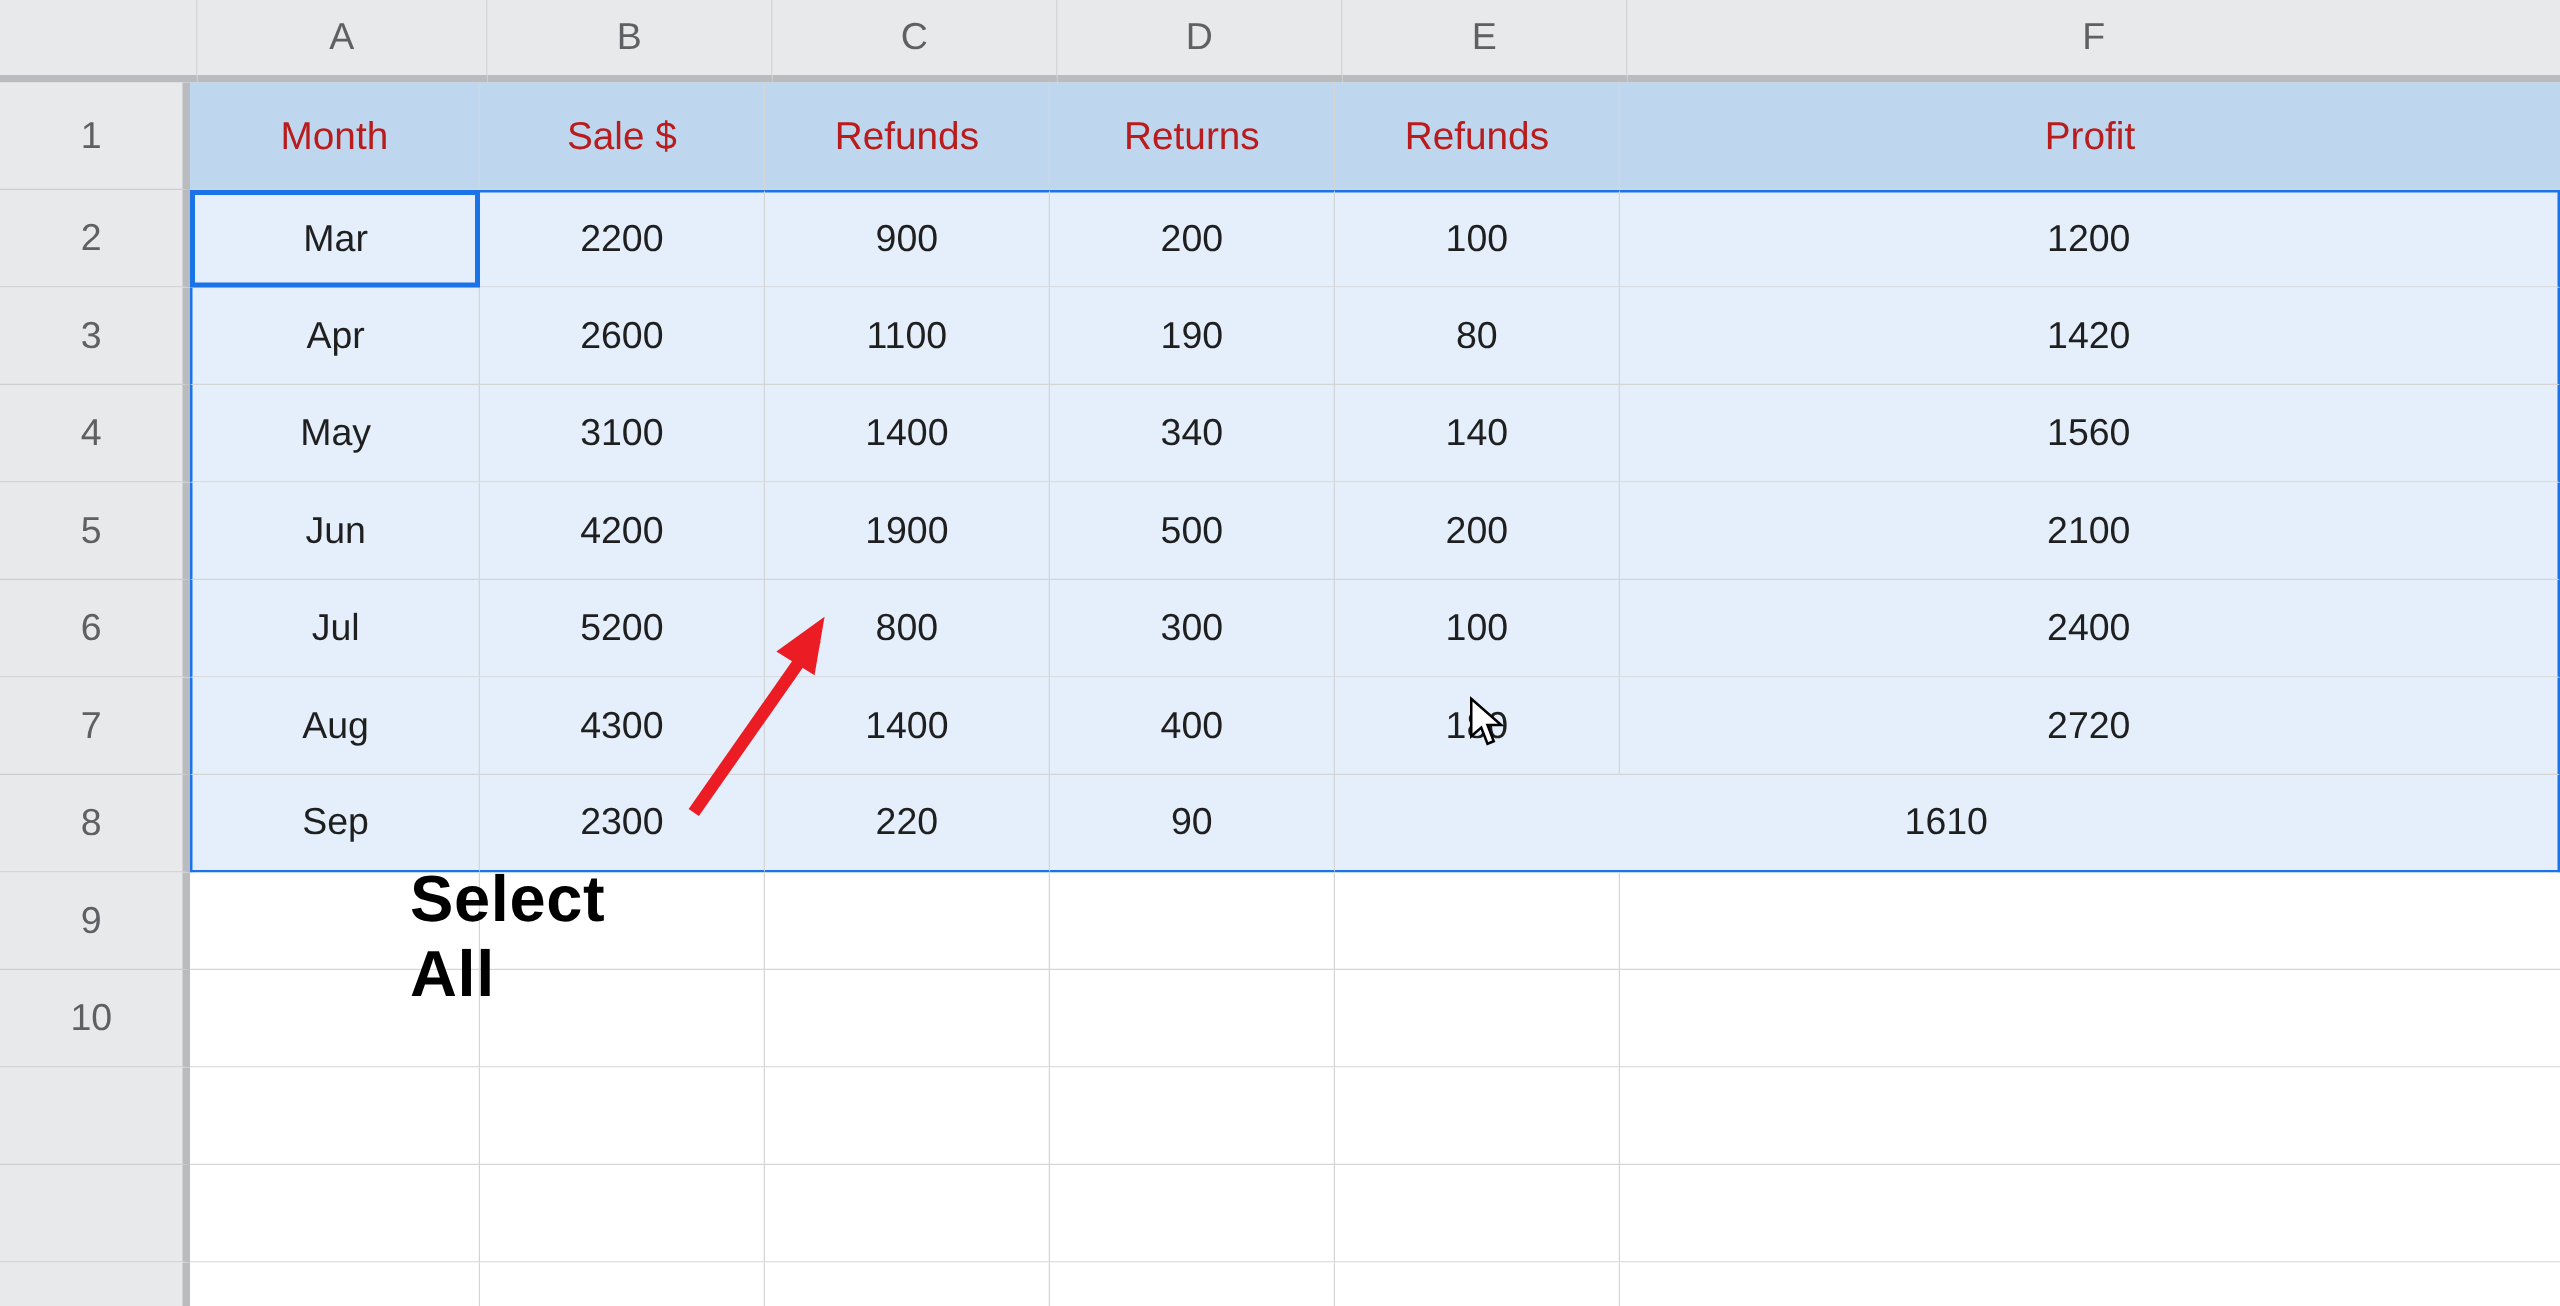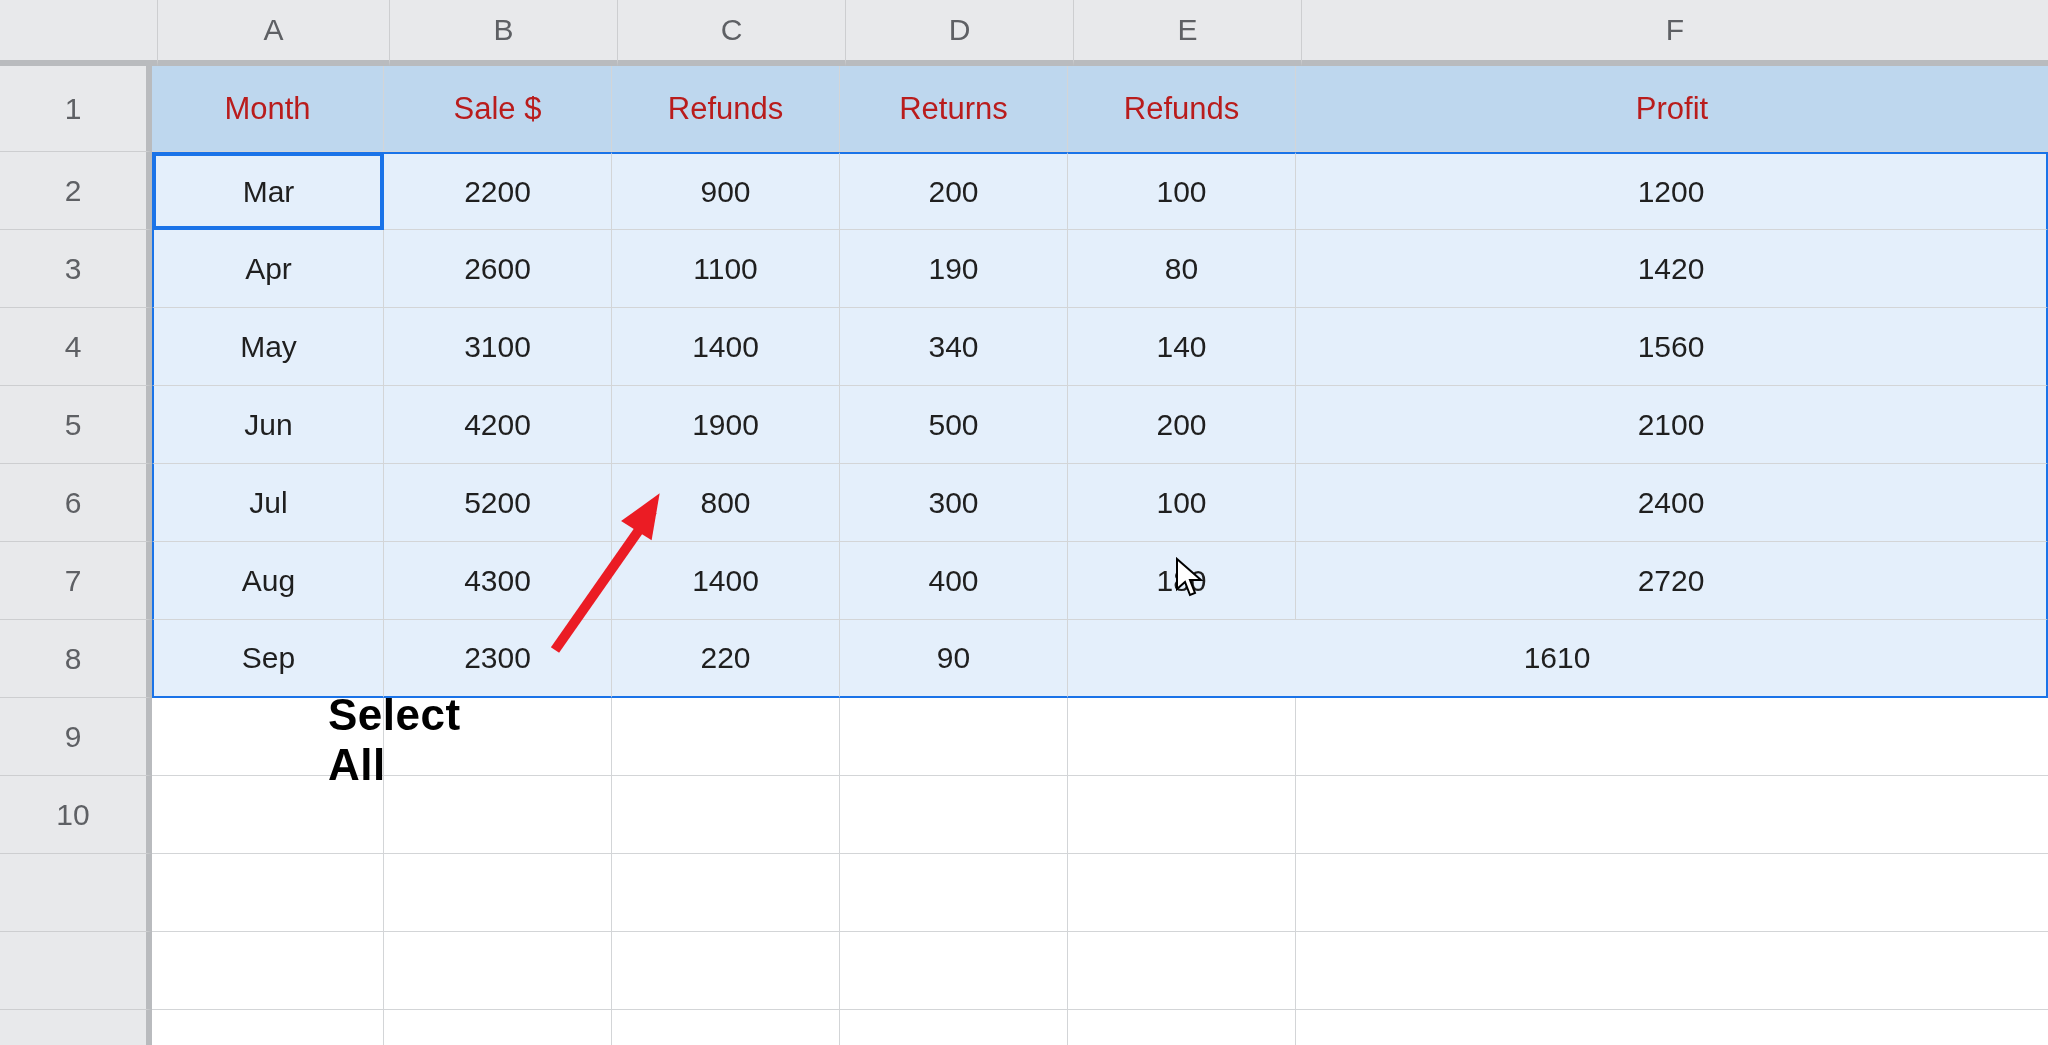--- a/index.html
+++ b/index.html
@@ -145,21 +145,21 @@
     width: 0; height: 0;
     border-left: 18px solid transparent;
     border-right: 18px solid transparent;
     border-bottom: 44px solid #eb1c24;
     transform: rotate(32deg);
   }
   .ann-text {
     position: absolute;
     left: 328px;
     top: 690px;
-    font-size: 44px;
+    font-size: 52px;
     font-weight: 700;
     color: #000000;
     letter-spacing: 0.5px;
   }
 
   
   .cursor {
     position: absolute;
     left: 1175px;
     top: 557px;

